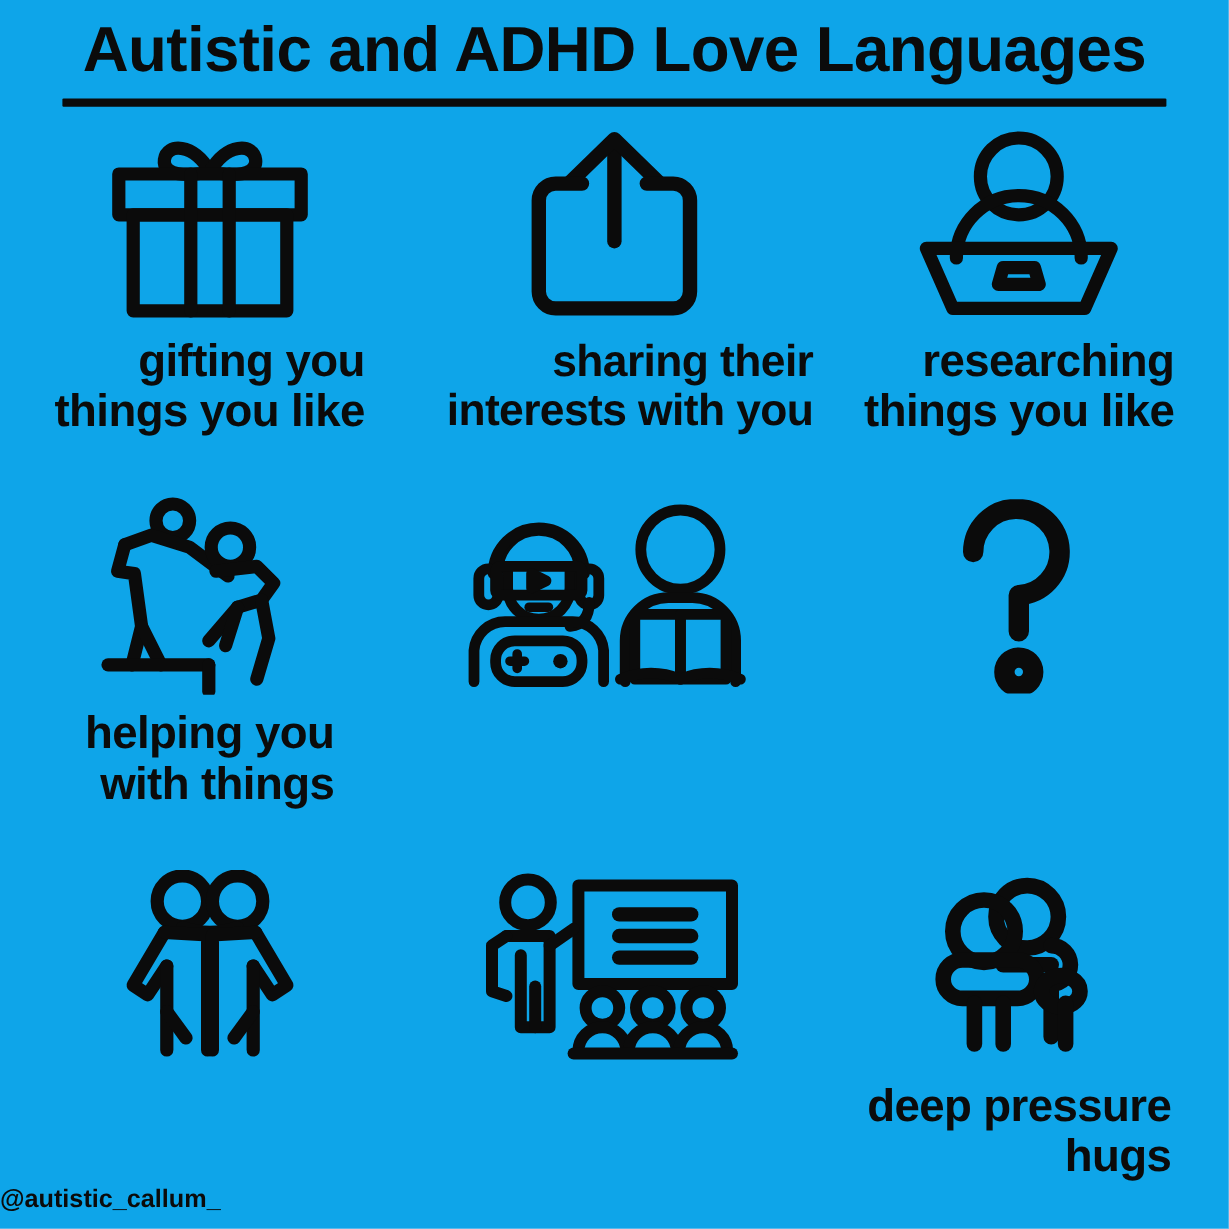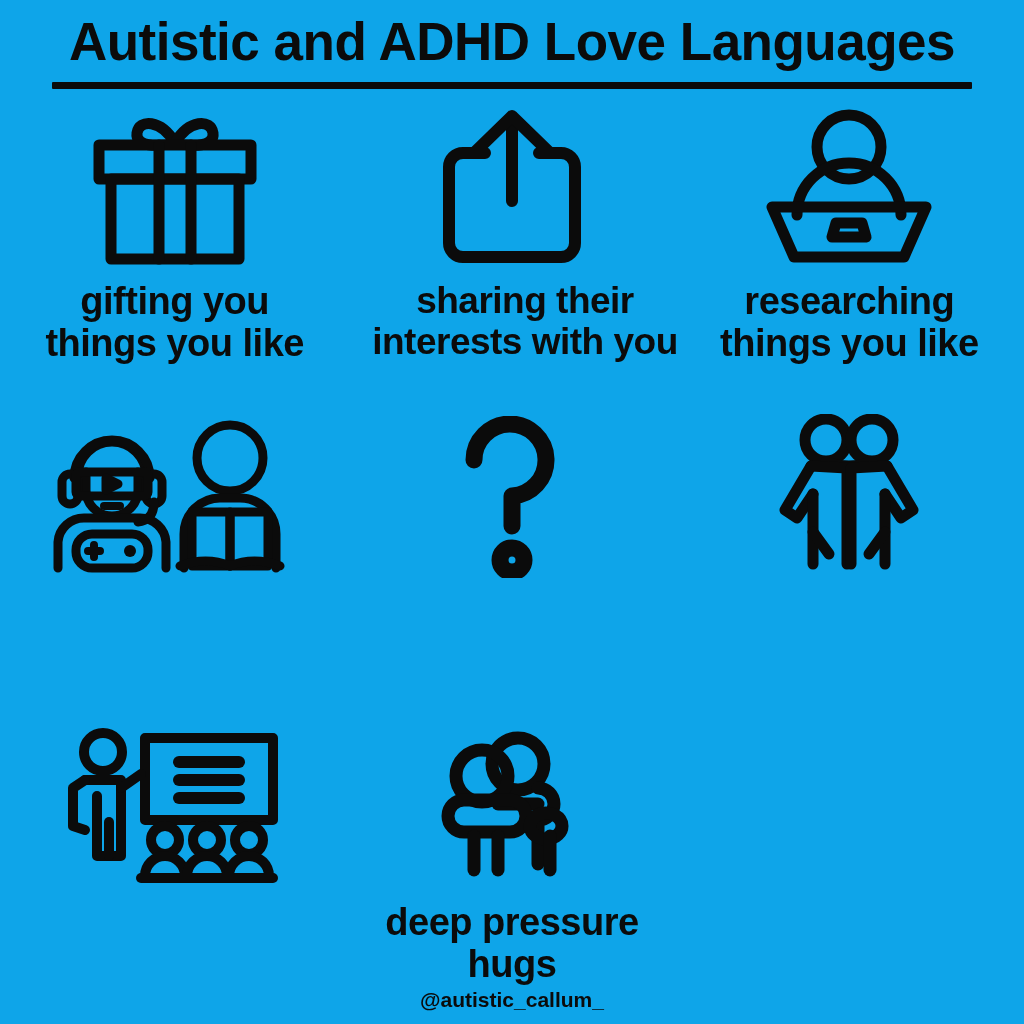--- a/index.html
+++ b/index.html
@@ -70,39 +70,38 @@
     display: flex;
     align-items: center;
     justify-content: center;
   }
   .icon-wrap svg {
     display: block;
   }
 
   .cell-label {
     margin-top: 6px;
-    text-align: center;
+    text-align: right;
     font-size: 38px;
     font-weight: bold;
     line-height: 1.12;
     letter-spacing: -0.5px;
     color: #0b0b0b;
     max-width: 330px;
   }
 
   
   .cell-label.wide { font-size: 37px; margin-left: 26px; }
 
   
   .handle {
     position: absolute;
     left: 0;
     right: 0;
     bottom: 12px;
-    text-align: center;
     font-size: 21px;
     font-weight: bold;
     letter-spacing: 0px;
     color: #0b0b0b;
   }
 </style>
 </head>
 <body>
 
 <div id="infographic">
@@ -154,20 +153,43 @@
           <path d="M33 110 A52 52 0 0 1 137 110"></path>
 
           <path d="M8 102 H162 L140 152 H30 Z"></path>
 
           <path d="M72 118 H98 L102 132 H68 Z"></path>
         </svg>
       </div>
       <div class="cell-label">researching<br>things you like</div>
     </div>
 
+    <div class="cell">
+      <div class="icon-wrap">
+        <svg width="185" height="165" viewBox="0 0 185 165" fill="none" stroke="#0b0b0b" stroke-width="11" stroke-linecap="round" stroke-linejoin="round">
+
+          <circle cx="62" cy="20" r="14"></circle>
+
+          <path d="M22 40 L44 32 L76 42 L108 66"></path>
+
+          <path d="M22 40 L16 62 L30 64 L36 108 L28 140"></path>
+          <path d="M36 108 L52 140"></path>
+
+          <line x1="8" y1="140" x2="92" y2="140"></line>
+          <line x1="92" y1="140" x2="92" y2="162"></line>
+
+          <circle cx="110" cy="42" r="16"></circle>
+
+          <path d="M98 62 L132 58 L146 72 L136 86 L116 92 L92 120"></path>
+          <path d="M136 86 L142 118 L132 152"></path>
+          <path d="M116 92 L106 124"></path>
+        </svg>
+      </div>
+      <div class="cell-label">helping you<br>with things</div>
+    </div>
 
     <div class="cell">
       <div class="icon-wrap">
         <svg width="250" height="162" viewBox="0 0 250 162" fill="none" stroke="#0b0b0b" stroke-width="9" stroke-linecap="round" stroke-linejoin="round">
 
           <path d="M28 60 A34 34 0 0 1 96 60"></path>
 
           <path d="M36 56 V74 A26 26 0 0 0 88 74 V56"></path>
 
           <path d="M24 62 A38 38 0 0 1 100 62"></path>

